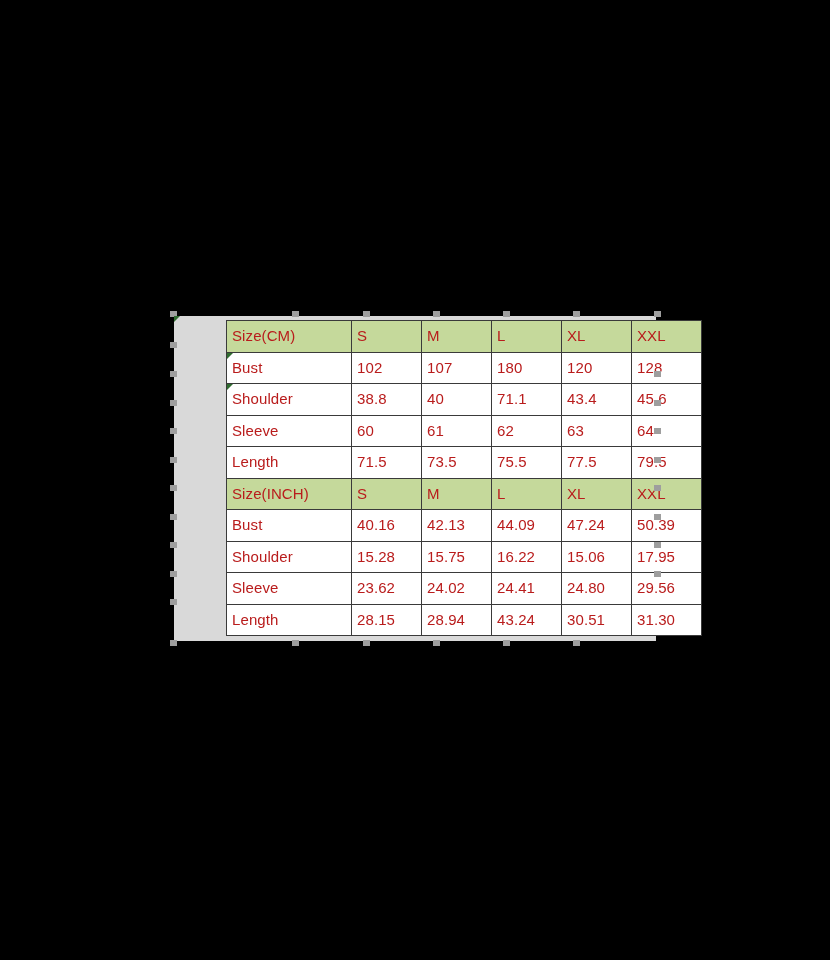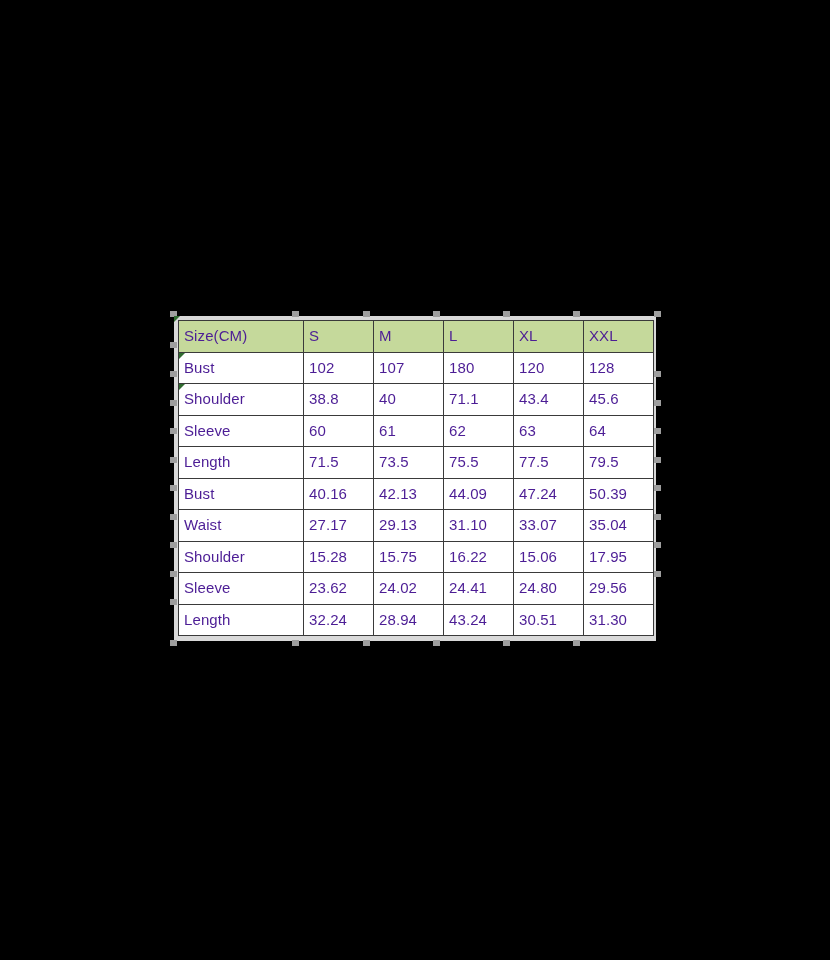--- a/index.html
+++ b/index.html
@@ -35,21 +35,22 @@
     padding: 4px 5px 5px 4px;
   }
 
   table.size-table {
     width: 100%;
     height: 100%;
     border-collapse: collapse;
     table-layout: fixed;
     background: #ffffff;
     font-size: 15px;
-    color: #4c1d95;
+    color: #b91c1c;
+    margin-left: 48px;
   }
 
   table.size-table td {
     border: 1px solid #3a3a3a;
     padding: 0 5px;
     height: 28.4px;
     line-height: 1.1;
     white-space: nowrap;
     overflow: hidden;
     vertical-align: middle;
@@ -175,55 +176,55 @@
             <td><span>64</span></td>
           </tr>
           <tr class="data-row">
             <td class="label-cell"><span>Length</span></td>
             <td><span>71.5</span></td>
             <td><span>73.5</span></td>
             <td><span>75.5</span></td>
             <td><span>77.5</span></td>
             <td><span>79.5</span></td>
           </tr>
+          <tr class="header-row">
+            <td><span>Size(INCH)</span></td>
+            <td><span>S</span></td>
+            <td><span>M</span></td>
+            <td><span>L</span></td>
+            <td><span>XL</span></td>
+            <td><span>XXL</span></td>
+          </tr>
           <tr class="data-row">
             <td class="label-cell"><span>Bust</span></td>
             <td><span>40.16</span></td>
             <td><span>42.13</span></td>
             <td><span>44.09</span></td>
             <td><span>47.24</span></td>
             <td><span>50.39</span></td>
           </tr>
           <tr class="data-row">
-            <td class="label-cell"><span>Waist</span></td>
-            <td><span>27.17</span></td>
-            <td><span>29.13</span></td>
-            <td><span>31.10</span></td>
-            <td><span>33.07</span></td>
-            <td><span>35.04</span></td>
-          </tr>
-          <tr class="data-row">
             <td class="label-cell"><span>Shoulder</span></td>
             <td><span>15.28</span></td>
             <td><span>15.75</span></td>
             <td><span>16.22</span></td>
             <td><span>15.06</span></td>
             <td><span>17.95</span></td>
           </tr>
           <tr class="data-row">
             <td class="label-cell"><span>Sleeve</span></td>
             <td><span>23.62</span></td>
             <td><span>24.02</span></td>
             <td><span>24.41</span></td>
             <td><span>24.80</span></td>
             <td><span>29.56</span></td>
           </tr>
           <tr class="data-row">
             <td class="label-cell"><span>Length</span></td>
-            <td><span>32.24</span></td>
+            <td><span>28.15</span></td>
             <td><span>28.94</span></td>
             <td><span>43.24</span></td>
             <td><span>30.51</span></td>
             <td><span>31.30</span></td>
           </tr>
         </tbody>
     </table>
 
   </div>
 </div>

